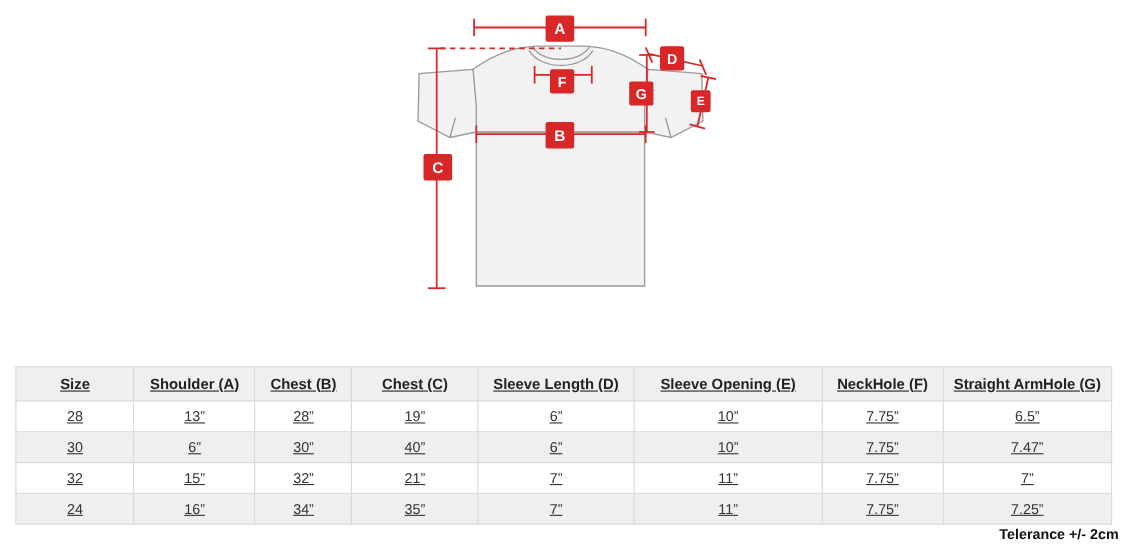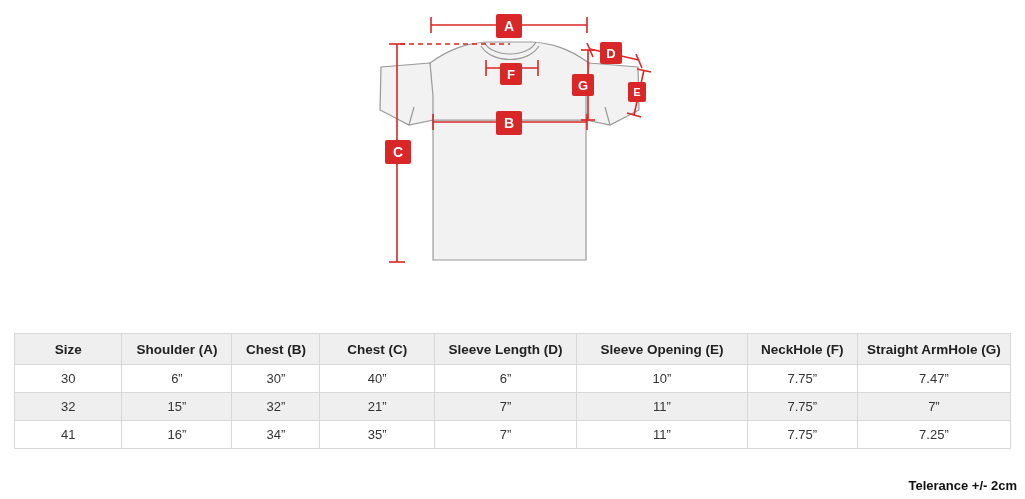--- a/index.html
+++ b/index.html
@@ -60,20 +60,21 @@
     font-size: 13px;
   }
   table.size-table th,
   table.size-table td {
     border: 1px solid #d8d8d8;
     text-align: center;
     padding: 0;
     height: 27px;
     font-weight: normal;
     color: #333;
+    text-decoration: underline;
   }
   table.size-table thead th {
     background: #efefef;
     font-weight: bold;
     height: 30px;
     font-size: 13.5px;
     color: #222;
   }
   table.size-table tbody tr:nth-child(odd) td {
     background: #ffffff;
@@ -193,41 +194,51 @@
         <th style="width:88px">Chest (B)</th>
         <th style="width:115px">Chest (C)</th>
         <th style="width:143px">Sleeve Length (D)</th>
         <th style="width:172px">Sleeve Opening (E)</th>
         <th style="width:110px">NeckHole (F)</th>
         <th style="width:154px">Straight ArmHole (G)</th>
       </tr>
     </thead>
     <tbody>
       <tr>
+        <td>28</td>
+        <td>13”</td>
+        <td>28”</td>
+        <td>19”</td>
+        <td>6”</td>
+        <td>10”</td>
+        <td>7.75”</td>
+        <td>6.5”</td>
+      </tr>
+      <tr>
         <td>30</td>
         <td>6”</td>
         <td>30”</td>
         <td>40”</td>
         <td>6”</td>
         <td>10”</td>
         <td>7.75”</td>
         <td>7.47”</td>
       </tr>
       <tr>
         <td>32</td>
         <td>15”</td>
         <td>32”</td>
         <td>21”</td>
         <td>7”</td>
         <td>11”</td>
         <td>7.75”</td>
         <td>7”</td>
       </tr>
       <tr>
-        <td>41</td>
+        <td>24</td>
         <td>16”</td>
         <td>34”</td>
         <td>35”</td>
         <td>7”</td>
         <td>11”</td>
         <td>7.75”</td>
         <td>7.25”</td>
       </tr>
     </tbody>
   </table>

